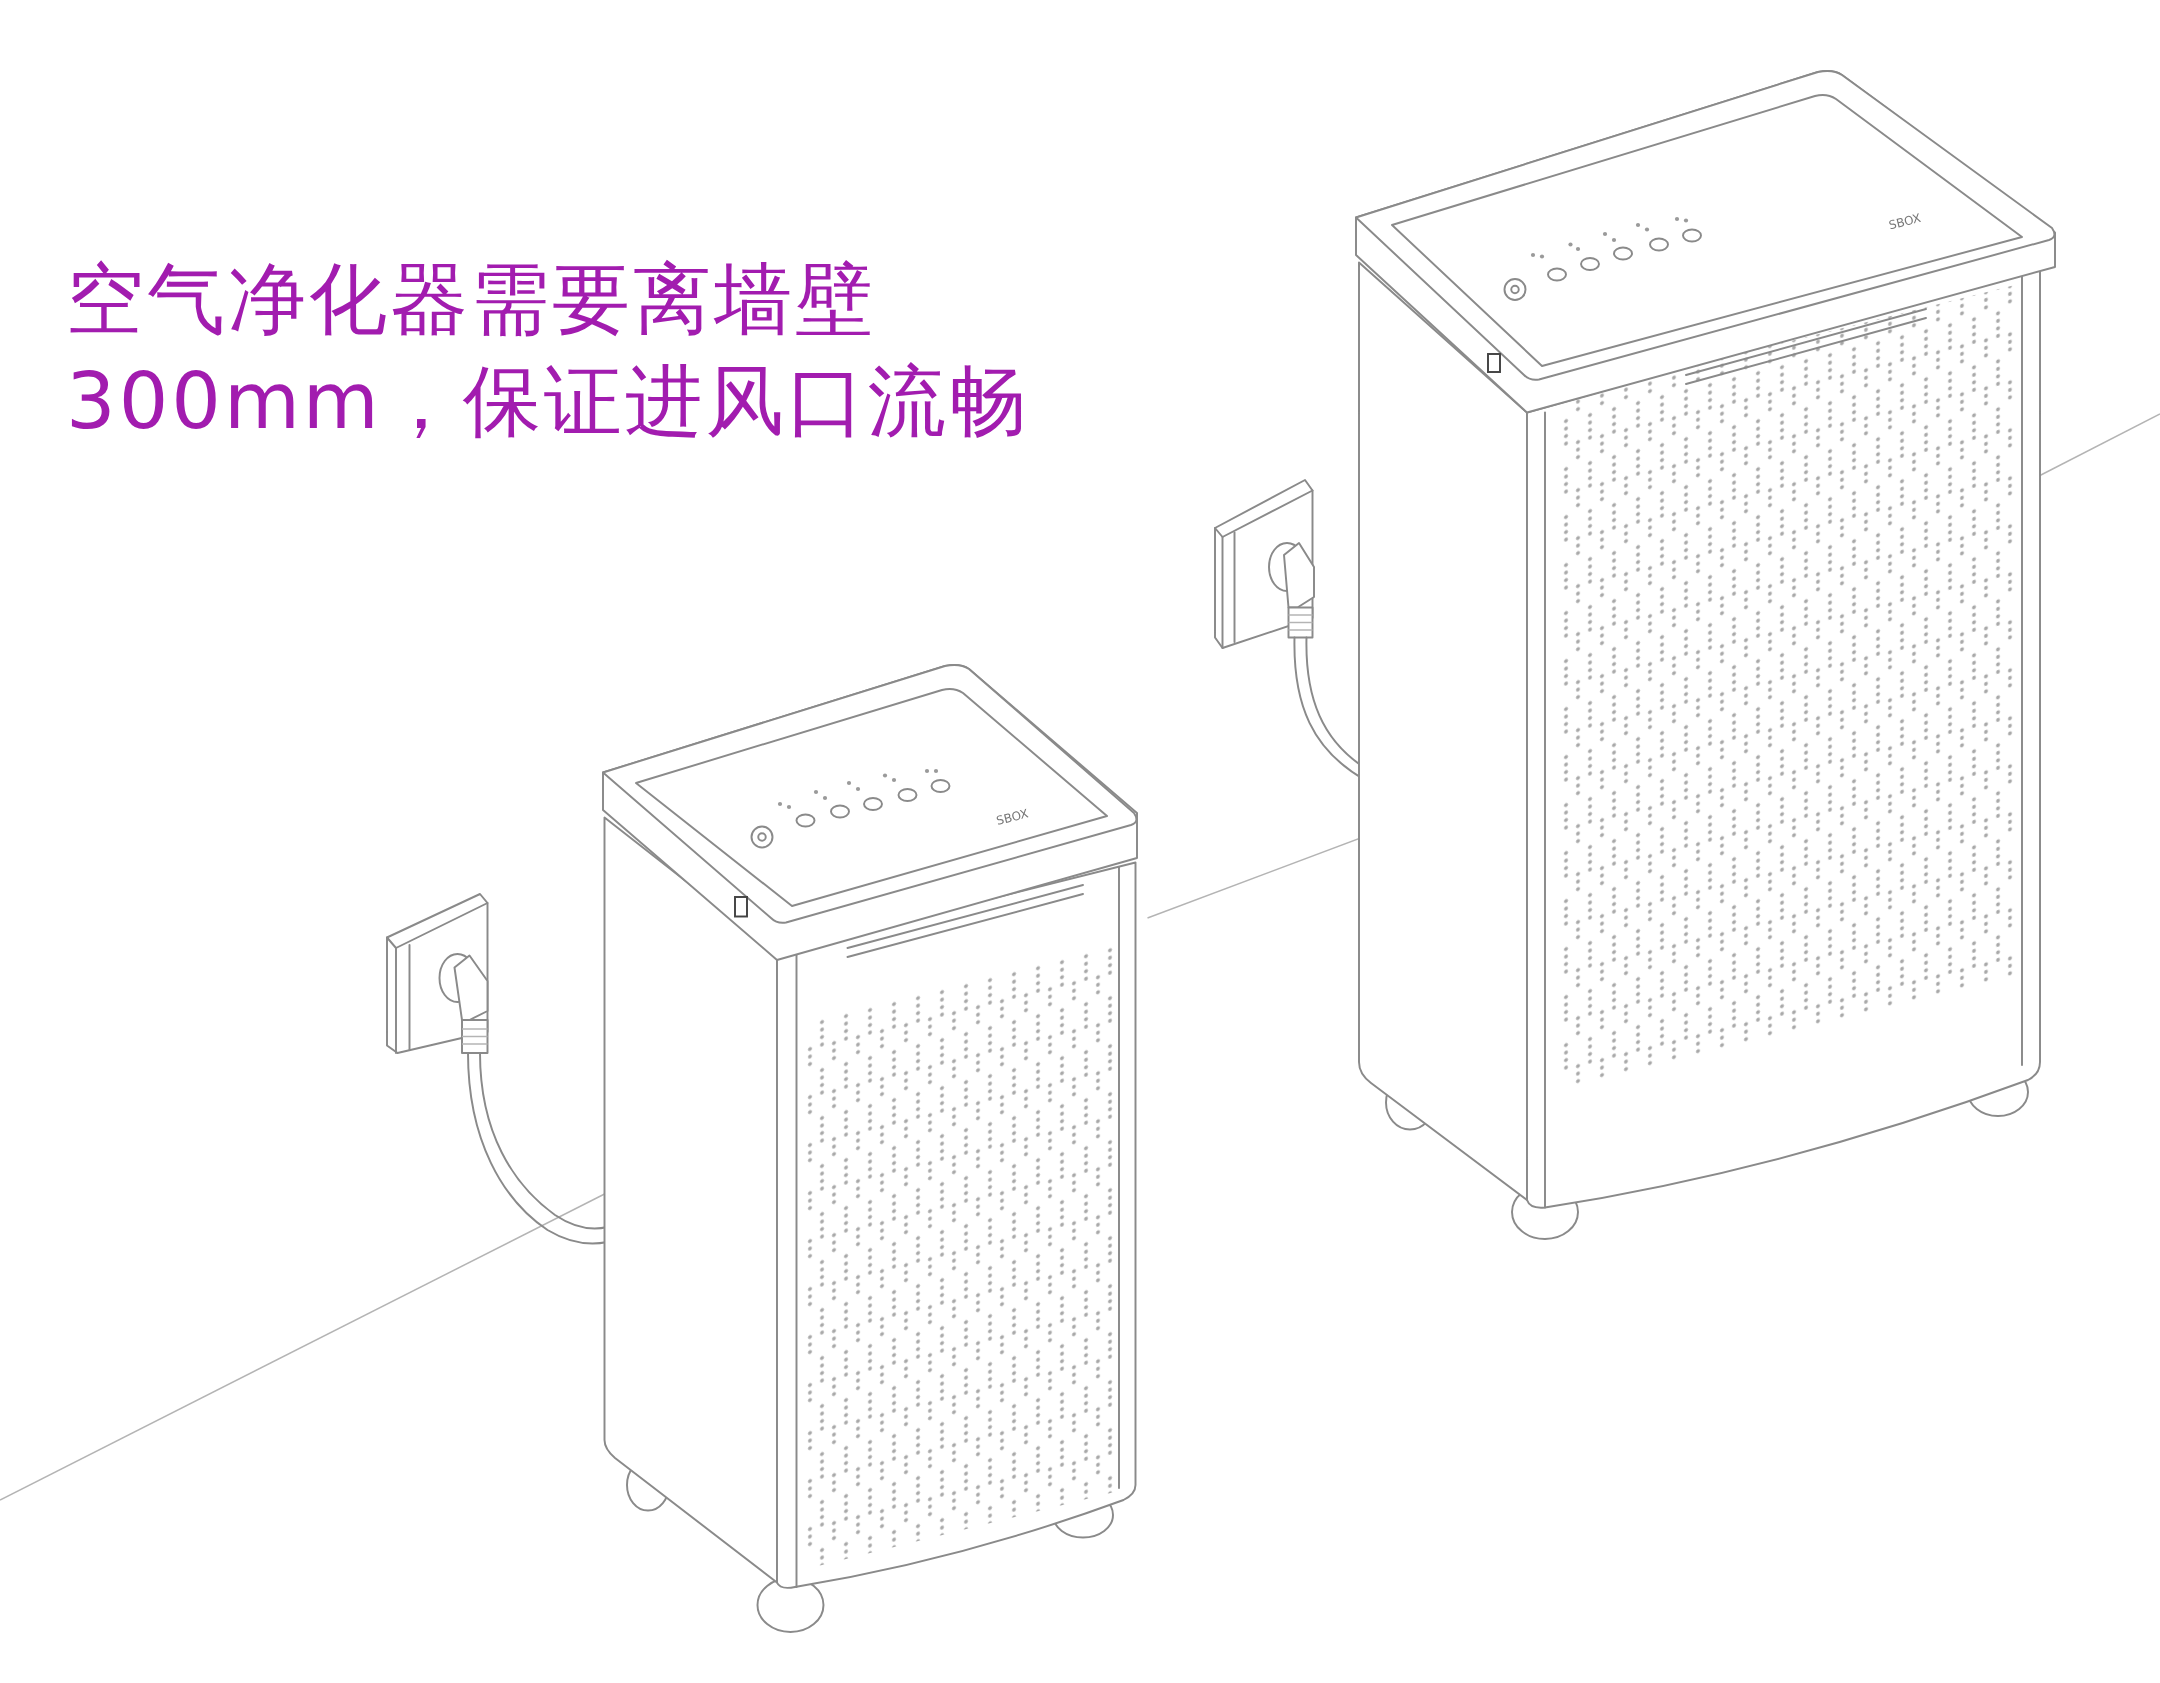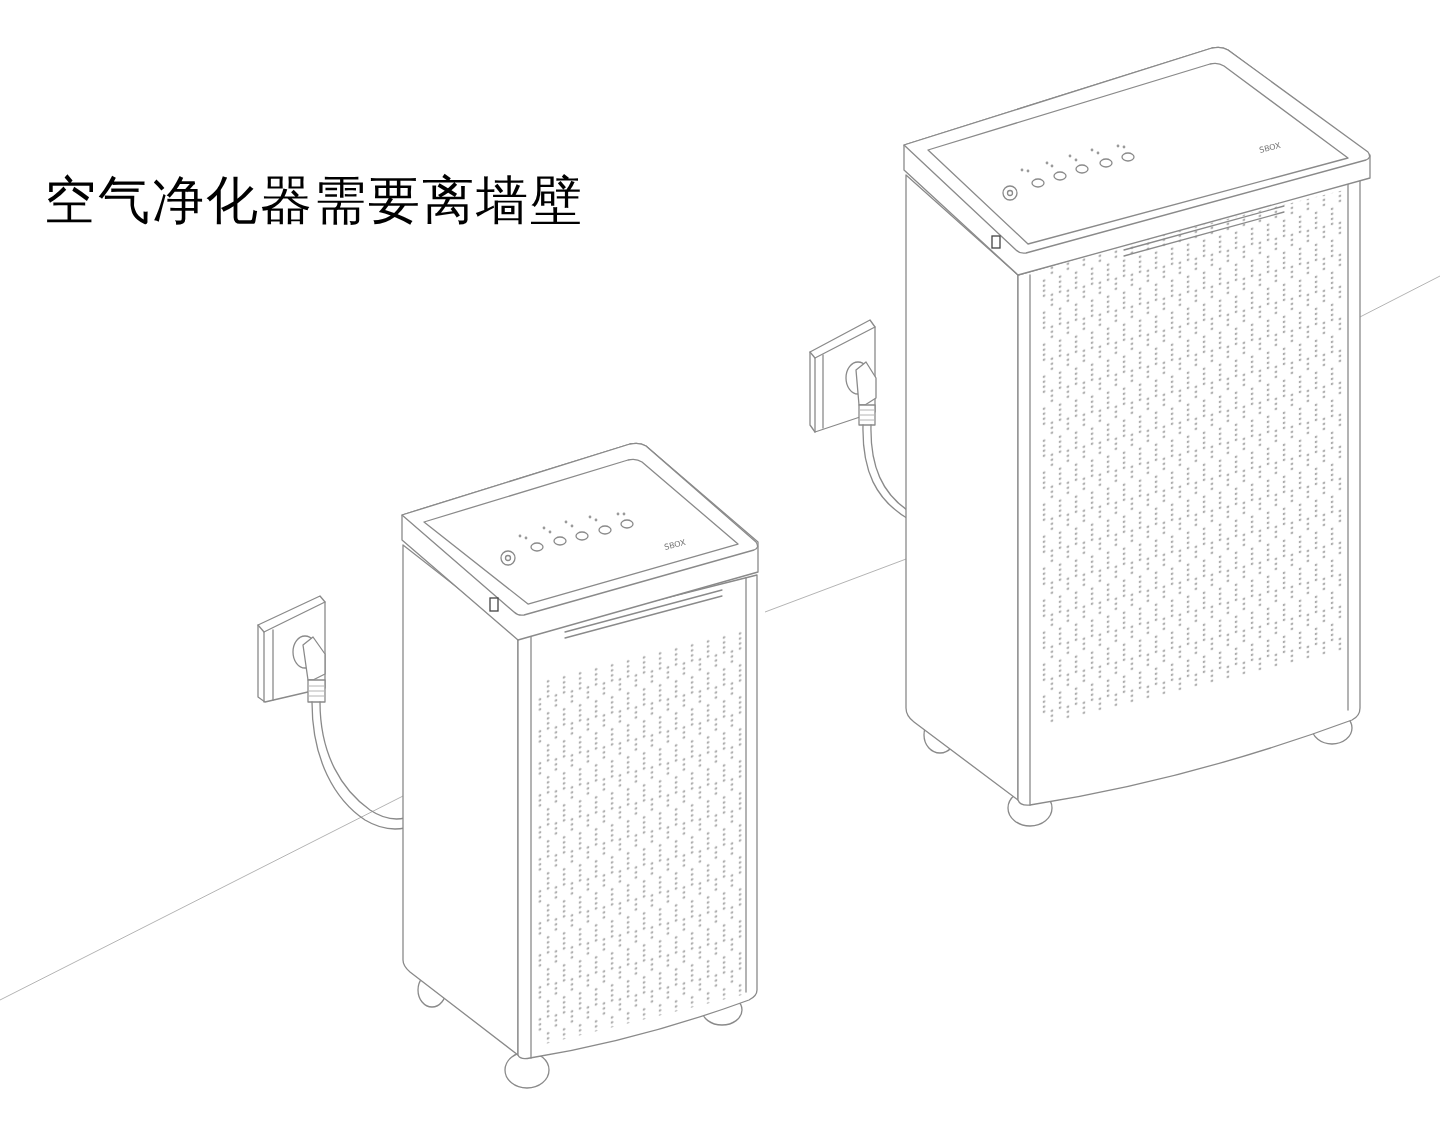--- a/index.html
+++ b/index.html
@@ -1,36 +1,37 @@
 <!DOCTYPE html>
 <html><head>
 <meta charset="utf-8">
 <style>
   html, body { margin: 0; padding: 0; background: #ffffff; }
   body { width: 1440px; height: 1122px; position: relative; overflow: hidden; }
   .headline {
     position: absolute; left: 44px; top: 166px;
     font-family: "DejaVu Sans", sans-serif;
-    font-size: 52px; line-height: 68px; color: #000000;
+    font-size: 52px; line-height: 68px; color: #a21caf;
     letter-spacing: 2px; font-weight: normal; margin: 0;
   }
   .headline span { display: block; white-space: nowrap; }
   svg.scene { position: absolute; left: 0; top: 0; }
   .ln { fill: none; stroke: #8a8a8a; stroke-width: 1.3; stroke-linejoin: round; stroke-linecap: round; }
   .lnl { fill: none; stroke: #b4b4b4; stroke-width: 1; }
   .lnd { fill: none; stroke: #444; stroke-width: 1.3; }
   .body-fill { fill: #ffffff; }
   .dot { fill: #9a9a9a; }
   .logo { font-family: "DejaVu Sans", sans-serif; font-size: 8px; fill: #777; }
 </style>
 </head>
 <body>
 
 <h1 class="headline">
   <span>空气净化器需要离墙壁</span>
+  <span>300mm，保证进风口流畅</span>
 </h1>
 
 <svg class="scene" width="1440" height="1122" viewBox="0 0 1440 1122">
   <defs>
     <pattern id="holes" x="0" y="0" width="16" height="32" patternUnits="userSpaceOnUse">
       <circle cx="4" cy="3" r="1.3" class="dot"></circle>
       <circle cx="4" cy="8" r="1.3" class="dot"></circle>
       <circle cx="4" cy="13" r="1.3" class="dot"></circle>
       <circle cx="4" cy="18" r="1.3" class="dot"></circle>
       <circle cx="12" cy="19" r="1.3" class="dot"></circle>

